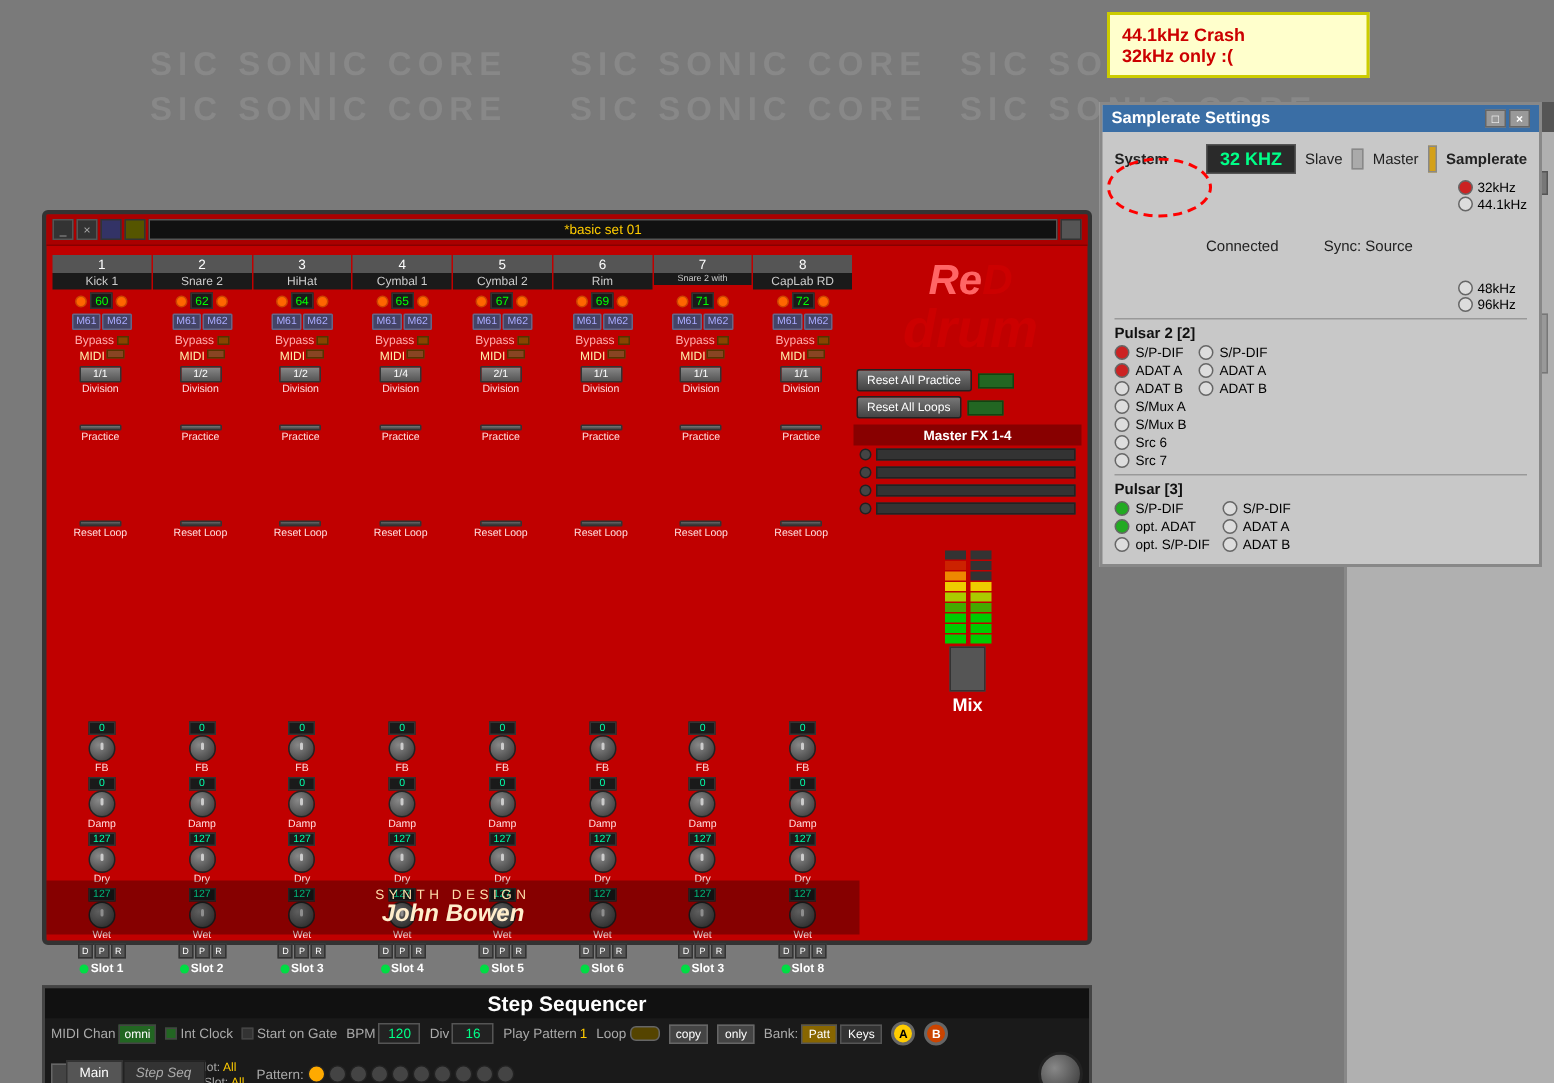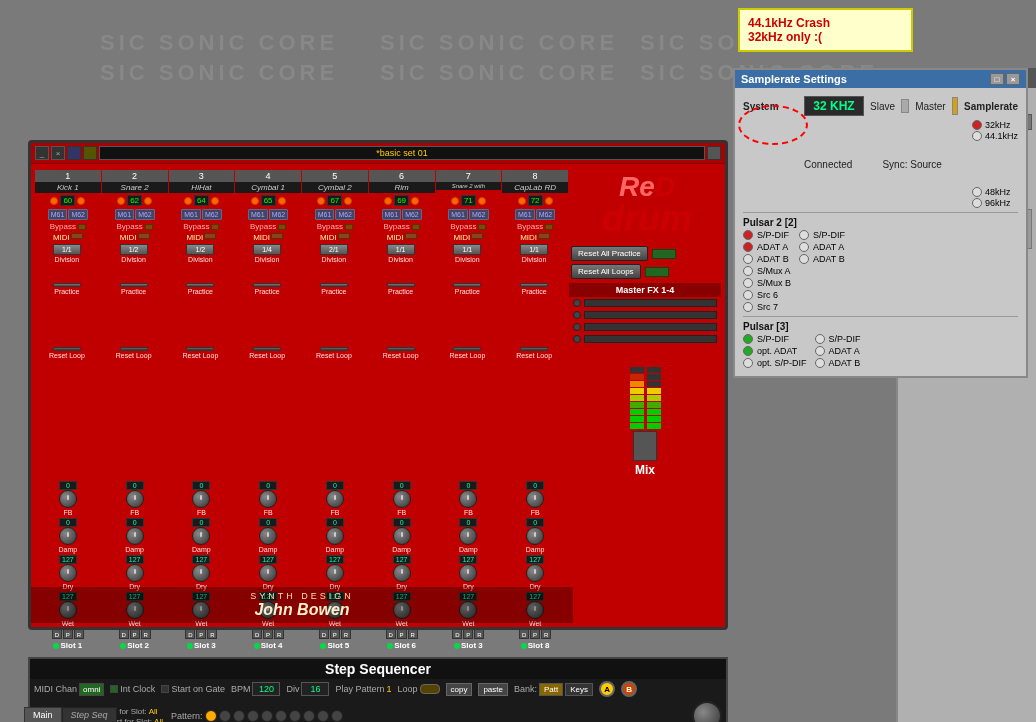--- a/index.html
+++ b/index.html
@@ -199,21 +199,20 @@
       padding: 1px;
     }
     .channel-name-box {
       background: #1a1a1a;
       color: #ccc;
       text-align: center;
       font-size: 8px;
       padding: 1px 2px;
       white-space: nowrap;
       overflow: hidden;
-      font-style: italic;
     }
 
     
     .led-row {
       display: flex;
       padding: 2px 4px;
       gap: 1px;
     }
     .led-cell {
       flex: 1;
@@ -1466,21 +1465,21 @@
     <div style="display:flex;align-items:center;gap:2px;">
       <span style="color:#aaa;font-size:9px;">Play Pattern</span>
       <span style="color:#ffcc00;font-size:9px;">1</span>
     </div>
     <div style="display:flex;align-items:center;gap:2px;">
       <span style="color:#aaa;font-size:9px;">Loop</span>
       <div style="width:20px;height:10px;background:#554400;border:1px solid #666;border-radius:4px;"></div>
     </div>
 
     <button class="seq-btn">copy</button>
-    <button class="seq-btn">paste</button>
+    <button class="seq-btn">only</button>
 
     <div style="display:flex;align-items:center;gap:2px;">
       <span style="color:#aaa;font-size:9px;">Bank:</span>
       <button style="background:#886600;color:white;font-size:8px;padding:1px 4px;border:1px solid #555;cursor:pointer;">Patt</button>
       <button style="background:#333;color:white;font-size:8px;padding:1px 4px;border:1px solid #555;cursor:pointer;">Keys</button>
     </div>
 
     <div class="pattern-btn bank-a">A</div>
     <div class="pattern-btn bank-b">B</div>
   </div>
@@ -1515,16 +1514,16 @@
         <div class="pdot"></div>
       </div>
     </div>
 
     <div style="margin-left:auto;display:flex;align-items:center;gap:4px;">
       <div style="width:30px;height:30px;border-radius:50%;background:radial-gradient(circle at 35% 35%, #888, #333);border:2px solid #222;cursor:pointer;"></div>
     </div>
   </div>
 </div>
 
-<div style="position:absolute;bottom:0;left:24px;display:flex;gap:0;">
+<div style="position:absolute;bottom:0;left:44px;display:flex;gap:0;">
   <button style="background:#555;color:white;font-size:9px;padding:2px 8px;border:1px solid #333;border-bottom:none;cursor:pointer;">Main</button>
   <button style="background:#333;color:#aaa;font-size:9px;padding:2px 8px;border:1px solid #222;border-bottom:none;cursor:pointer;font-style:italic;">Step Seq</button>
 </div>
 
 </body></html>

